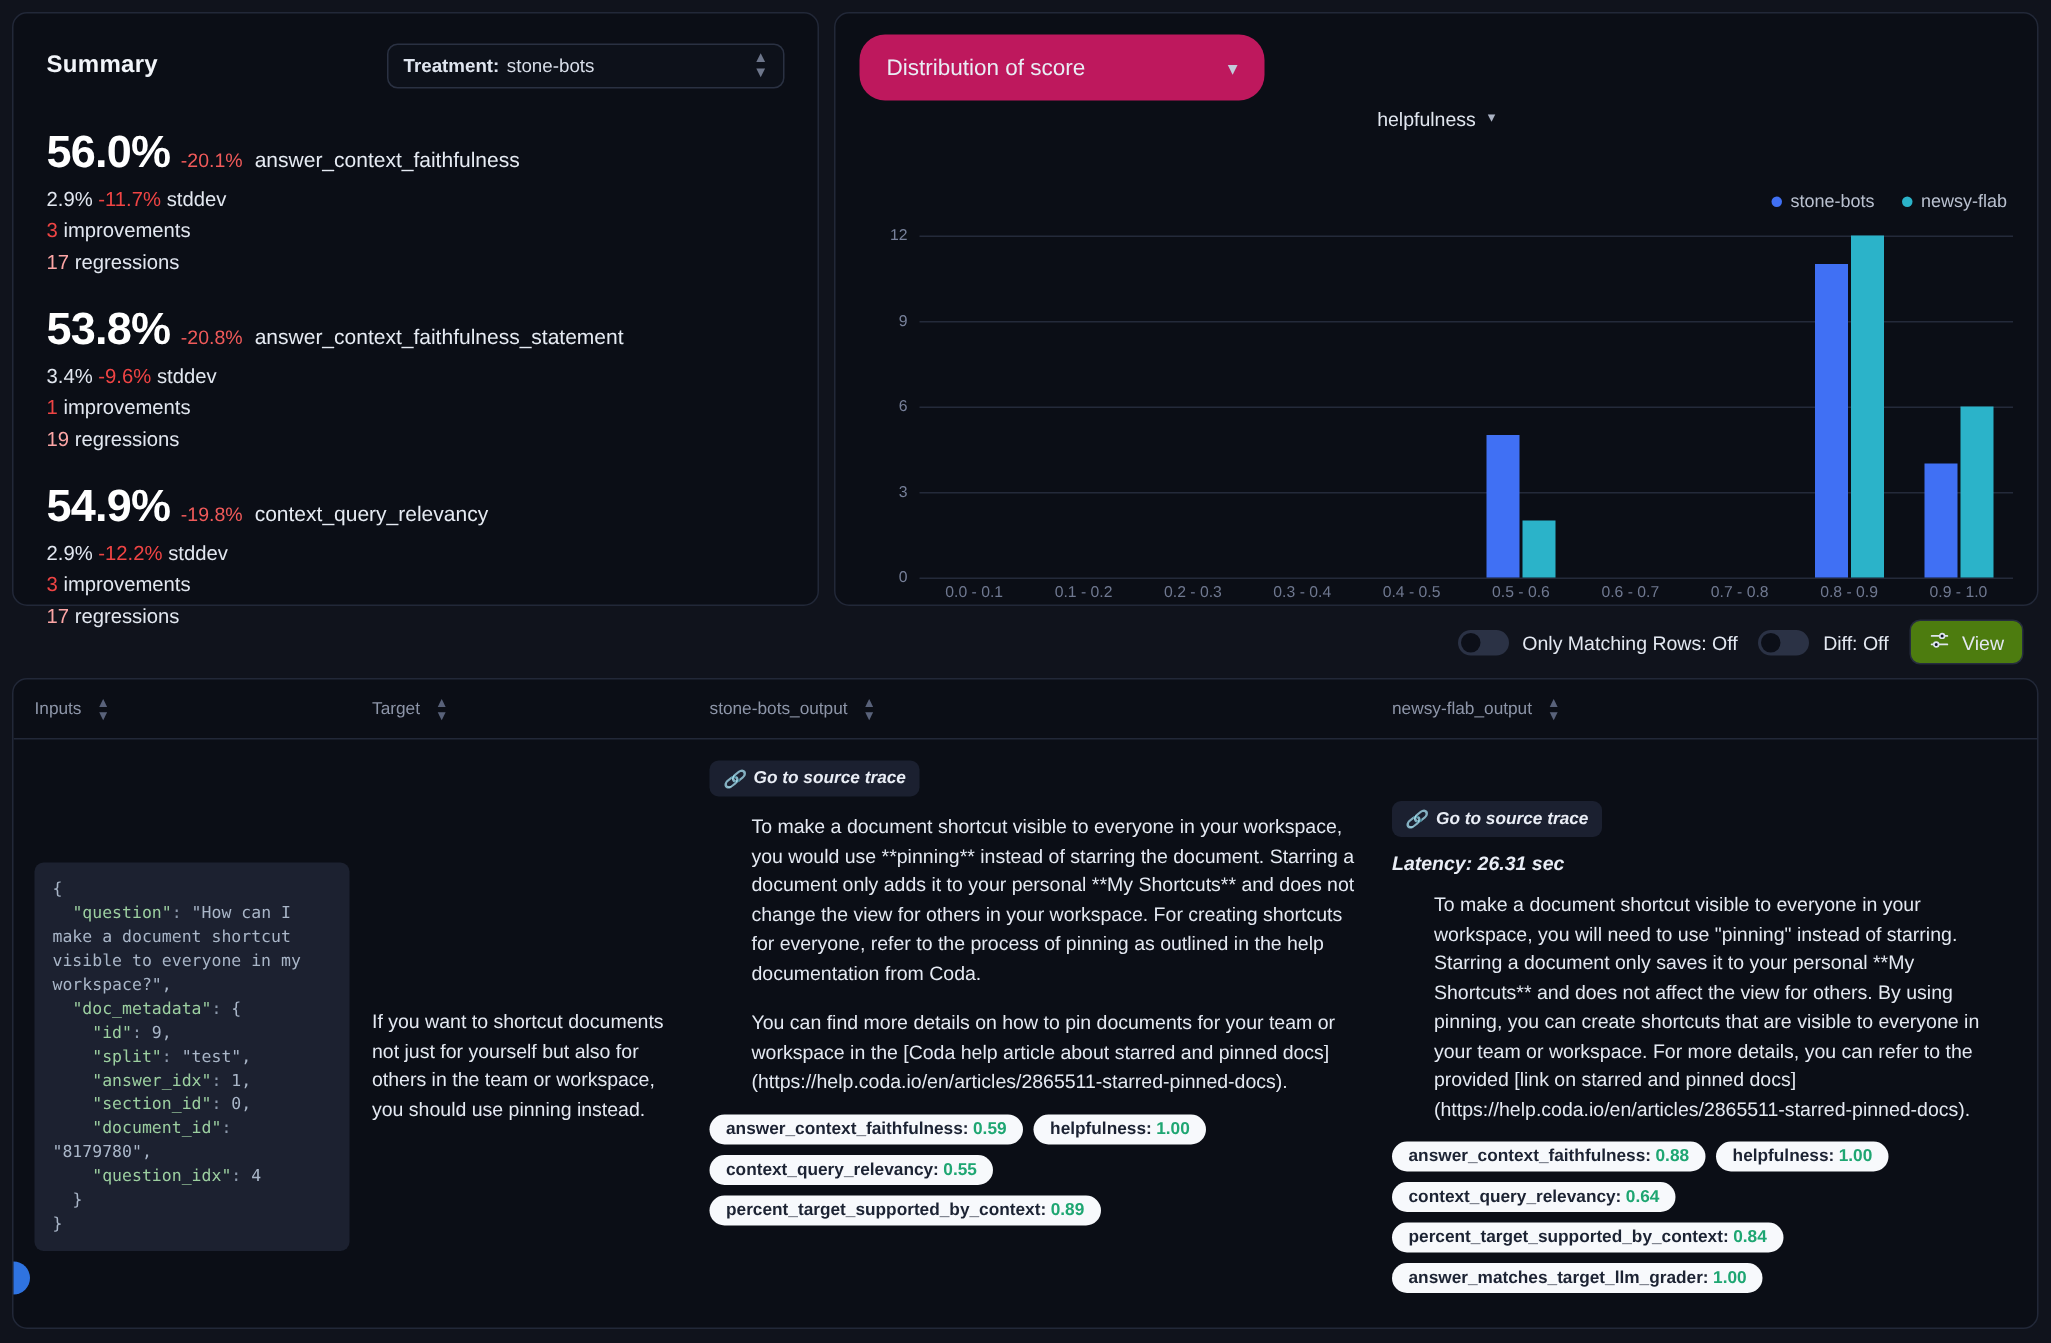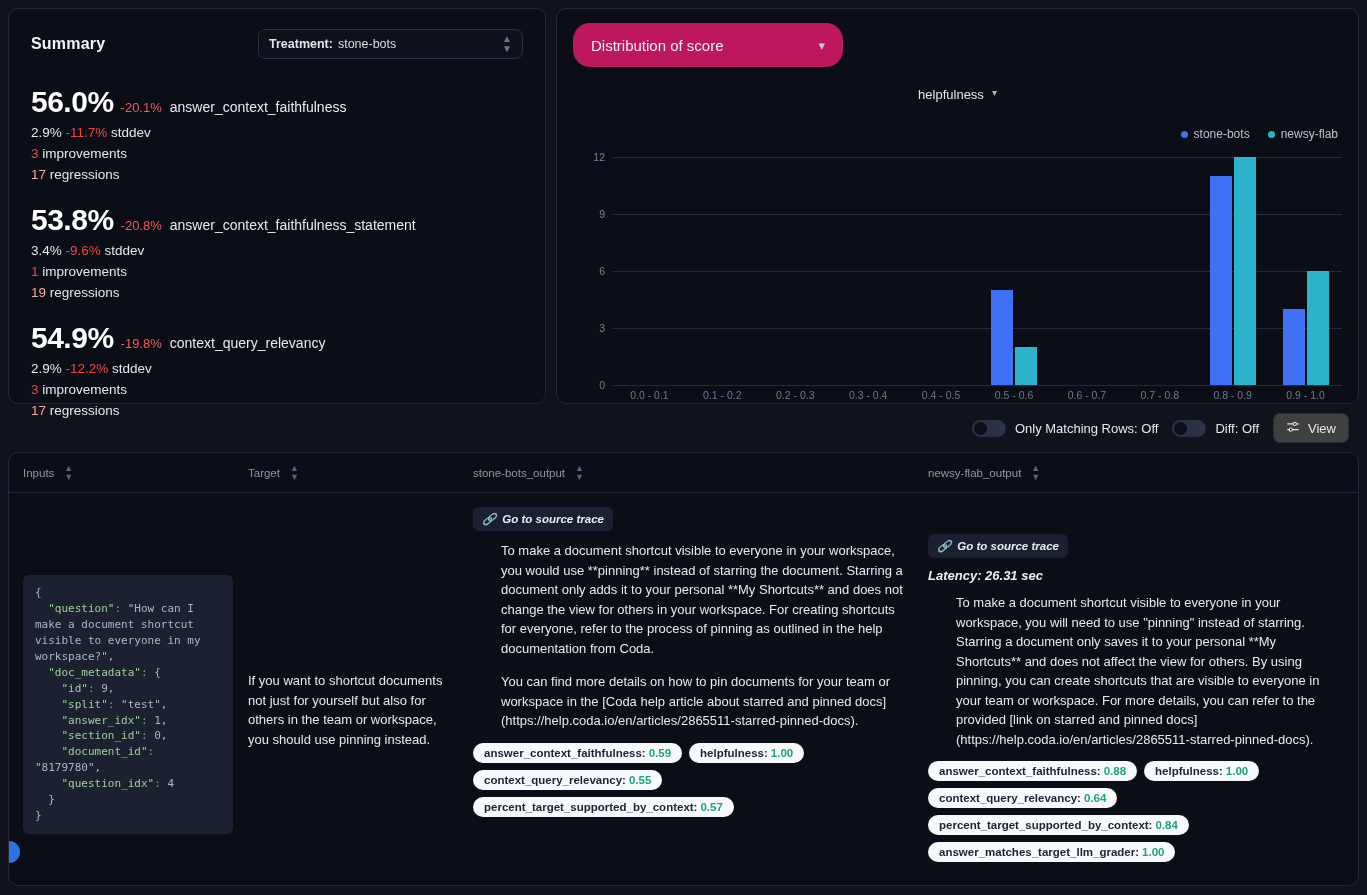--- a/index.html
+++ b/index.html
@@ -58,21 +58,21 @@
     width: 270px; height: 44px;
     background: #be185d;
     border-radius: 17px;
     display: flex; align-items: center;
     padding: 0 18px;
     font-size: 15px; color: #e9edf5;
     cursor: pointer;
   }
   .chart-select .chev { margin-left: auto; font-size: 13px; color: #c3cbda; }
   .metric-picker {
-    margin: 20px auto 0 auto;
+    margin: 5px auto 0 auto;
     width: fit-content;
     display: flex; align-items: flex-start; gap: 8px;
     font-size: 13px; color: #e1e6ef; cursor: pointer;
   }
   .metric-picker .chev { font-size: 10px; color: #aab2c3; }
 
   .legend {
     position: absolute; right: 20px; top: 118px;
     display: flex; gap: 18px; font-size: 12px; color: #b9c0cf;
   }
@@ -105,21 +105,21 @@
   .toggle .knob {
     position: absolute; left: 2px; top: 2px;
     width: 13px; height: 13px; border-radius: 50%;
     background: #0c0f18;
   }
   .toggle-label { font-size: 13px; color: #e3e8f1; }
   .view-btn {
     display: flex; align-items: center; gap: 8px;
     height: 30px; padding: 0 12px;
     border: 1px solid #262d3e; border-radius: 7px;
-    background: #404040;
+    background: #4d7c0f;
     font-size: 13px; color: #e3e8f1; cursor: pointer;
   }
 
   
   .table-panel {
     margin: 0 8px 0 8px;
     background: #0b0e16;
     border: 1px solid #222838;
     border-radius: 10px;
     height: 434px;
@@ -379,21 +379,21 @@
       <div class="cell col-a" id="cell-a"><div class="trace-btn">
             <span>🔗</span>
             <span>Go to source trace</span>
           </div><div class="body-text">
             <p>To make a document shortcut visible to everyone in your workspace, you would use **pinning** instead of starring the document. Starring a document only adds it to your personal **My Shortcuts** and does not change the view for others in your workspace. For creating shortcuts for everyone, refer to the process of pinning as outlined in the help documentation from Coda.</p>
             <p>You can find more details on how to pin documents for your team or workspace in the [Coda help article about starred and pinned docs](https://help.coda.io/en/articles/2865511-starred-pinned-docs).</p>
           </div><div class="pills">
             <div class="pill"><span>answer_context_faithfulness:</span><span class="pv">0.59</span></div>
             <div class="pill"><span>helpfulness:</span><span class="pv">1.00</span></div>
             <div class="pill"><span>context_query_relevancy:</span><span class="pv">0.55</span></div>
-            <div class="pill"><span>percent_target_supported_by_context:</span><span class="pv">0.57</span></div>
+            <div class="pill"><span>percent_target_supported_by_context:</span><span class="pv">0.89</span></div>
           </div></div>
       <div class="cell col-b cell-b" id="cell-b"><div class="trace-btn">
             <span>🔗</span>
             <span>Go to source trace</span>
           </div><div class="latency">Latency: 26.31 sec</div><div class="body-text">
             <p>To make a document shortcut visible to everyone in your workspace, you will need to use "pinning" instead of starring. Starring a document only saves it to your personal **My Shortcuts** and does not affect the view for others. By using pinning, you can create shortcuts that are visible to everyone in your team or workspace. For more details, you can refer to the provided [link on starred and pinned docs](https://help.coda.io/en/articles/2865511-starred-pinned-docs).</p>
           </div><div class="pills">
             <div class="pill"><span>answer_context_faithfulness:</span><span class="pv">0.88</span></div>
             <div class="pill"><span>helpfulness:</span><span class="pv">1.00</span></div>
             <div class="pill"><span>context_query_relevancy:</span><span class="pv">0.64</span></div>

